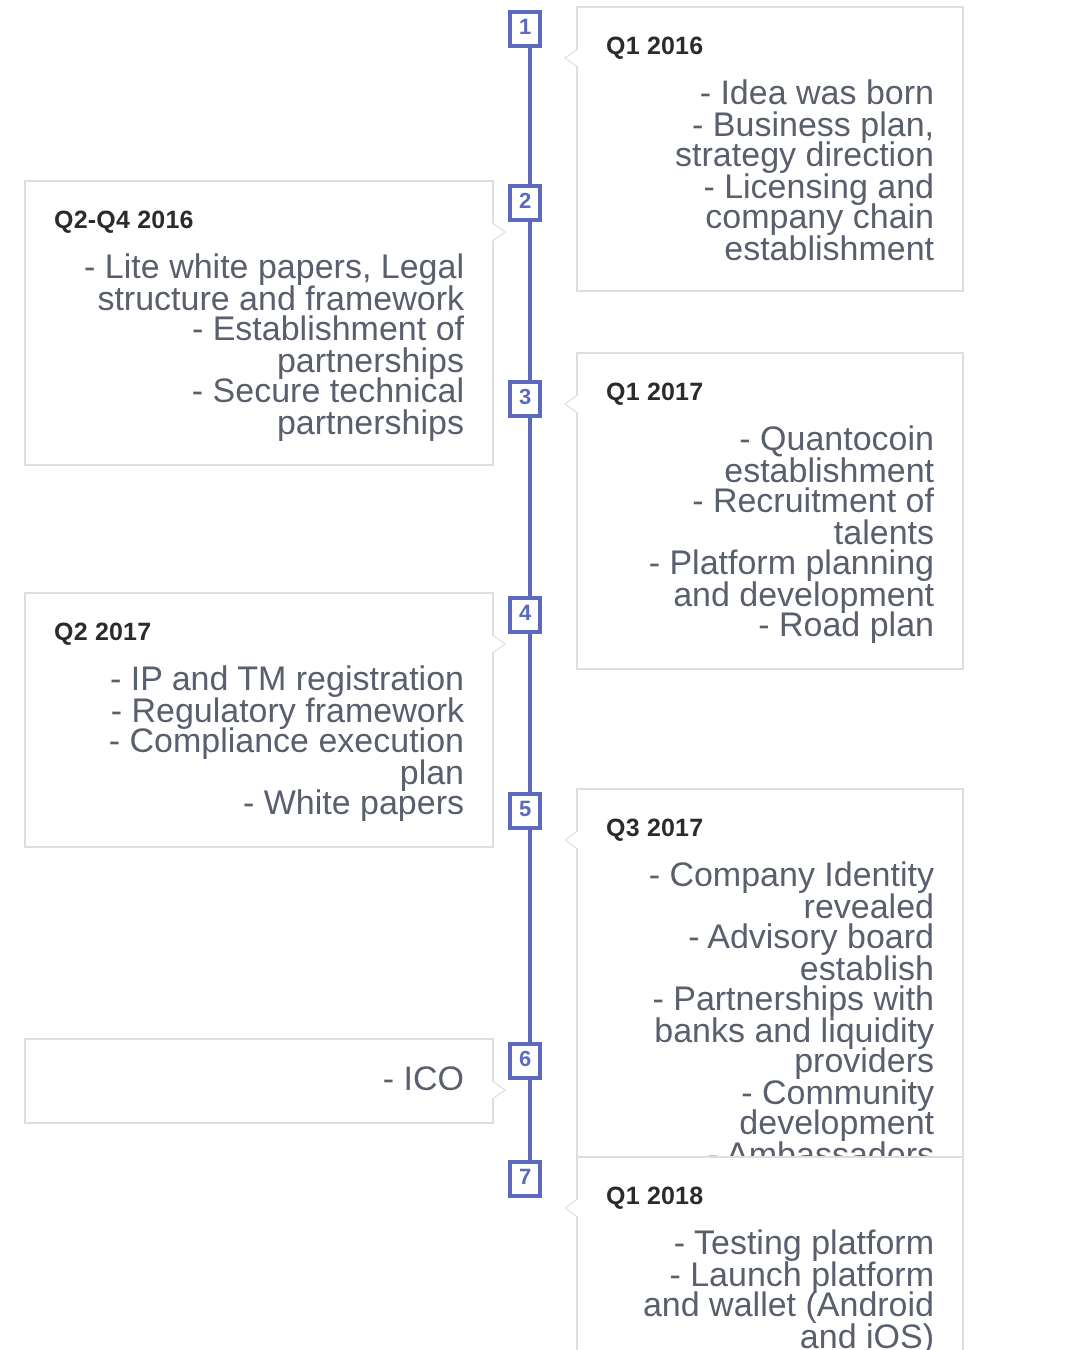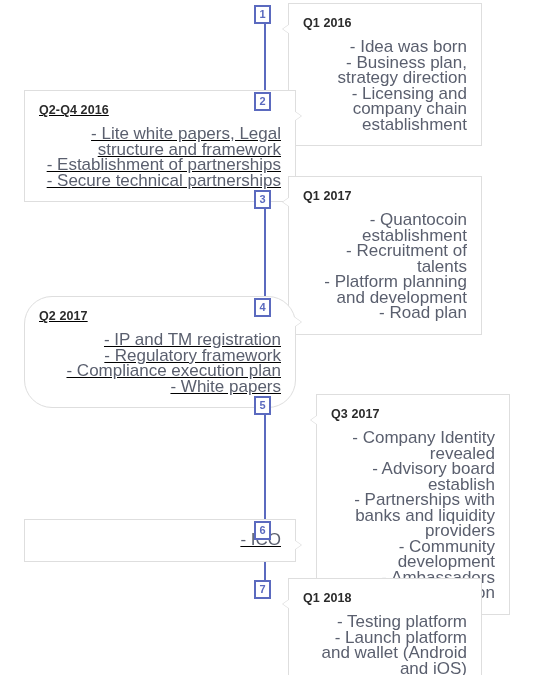--- a/index.html
+++ b/index.html
@@ -54,23 +54,22 @@
     background: #ffffff;
     border: 1px solid #dedede;
     padding: 12px 14px 13px 14px;
     z-index: 2;
   }
   .card.right {
     left: 288px;
     width: 194px;
   }
   .card.left {
-    left: 24px;
-    width: 272px;
-    text-decoration: underline;
+    left: 12px;
+    width: 235px;
   }
 
   
   .card .tail,
   .card .tail-in {
     position: absolute;
     width: 0;
     height: 0;
     border-top: 5px solid transparent;
     border-bottom: 5px solid transparent;
@@ -163,33 +162,33 @@
     <span class="tail-in"></span>
     <div class="card-title">Q1 2017</div>
     <ul class="card-items">
       <li>- Quantocoin establishment</li>
       <li>- Recruitment of talents</li>
       <li>- Platform planning and development</li>
       <li>- Road plan</li>
     </ul>
   </div>
 
-  <div class="card left" style="top:296px;border-radius:28px;">
+  <div class="card left" style="top:296px;">
     <span class="tail"></span>
     <span class="tail-in"></span>
     <div class="card-title">Q2 2017</div>
     <ul class="card-items">
       <li>- IP and TM registration</li>
       <li>- Regulatory framework</li>
       <li>- Compliance execution plan</li>
       <li>- White papers</li>
     </ul>
   </div>
 
-  <div class="card right" style="top:394px;margin-left:28px;">
+  <div class="card right" style="top:394px;">
     <span class="tail"></span>
     <span class="tail-in"></span>
     <div class="card-title">Q3 2017</div>
     <ul class="card-items">
       <li>- Company Identity revealed</li>
       <li>- Advisory board establish</li>
       <li>- Partnerships with banks and liquidity providers</li>
       <li>- Community development</li>
       <li>- Ambassadors introduction</li>
     </ul>

